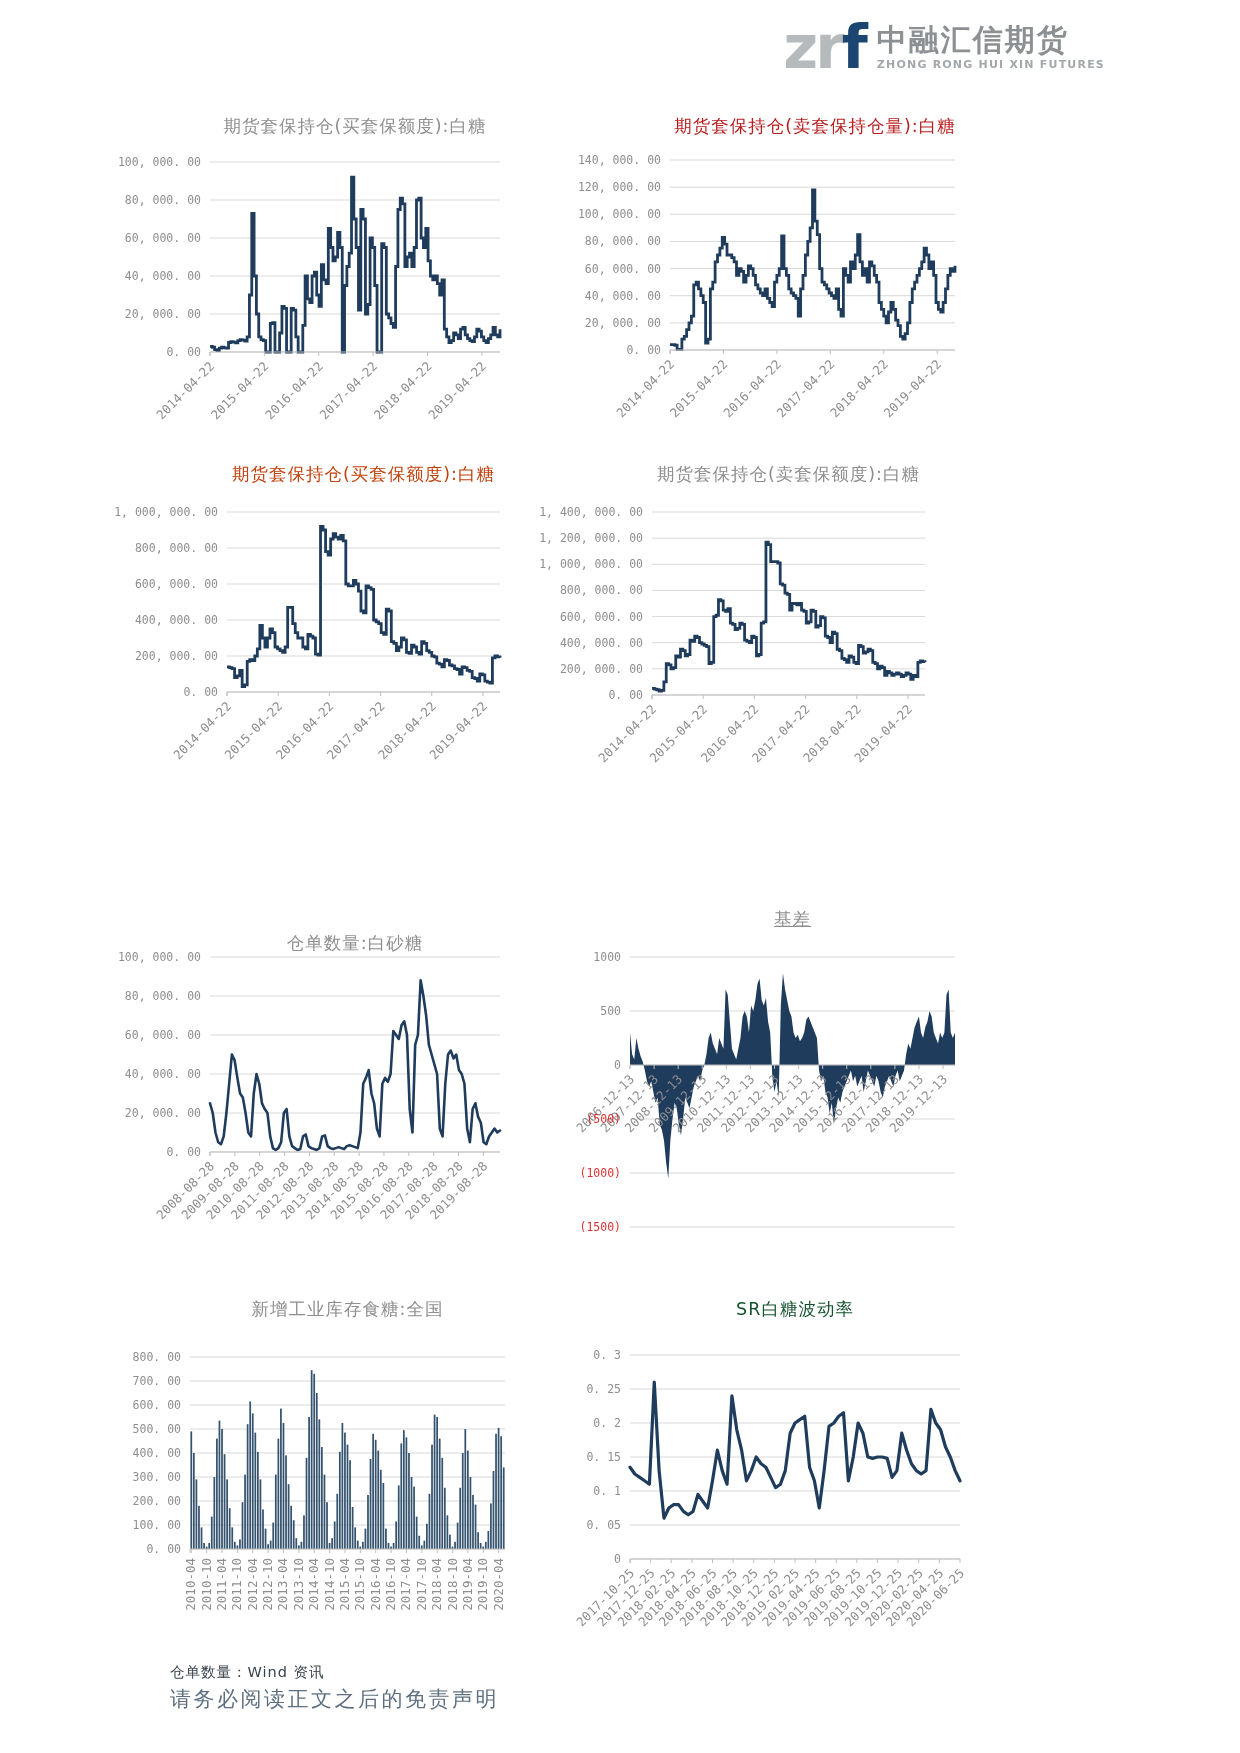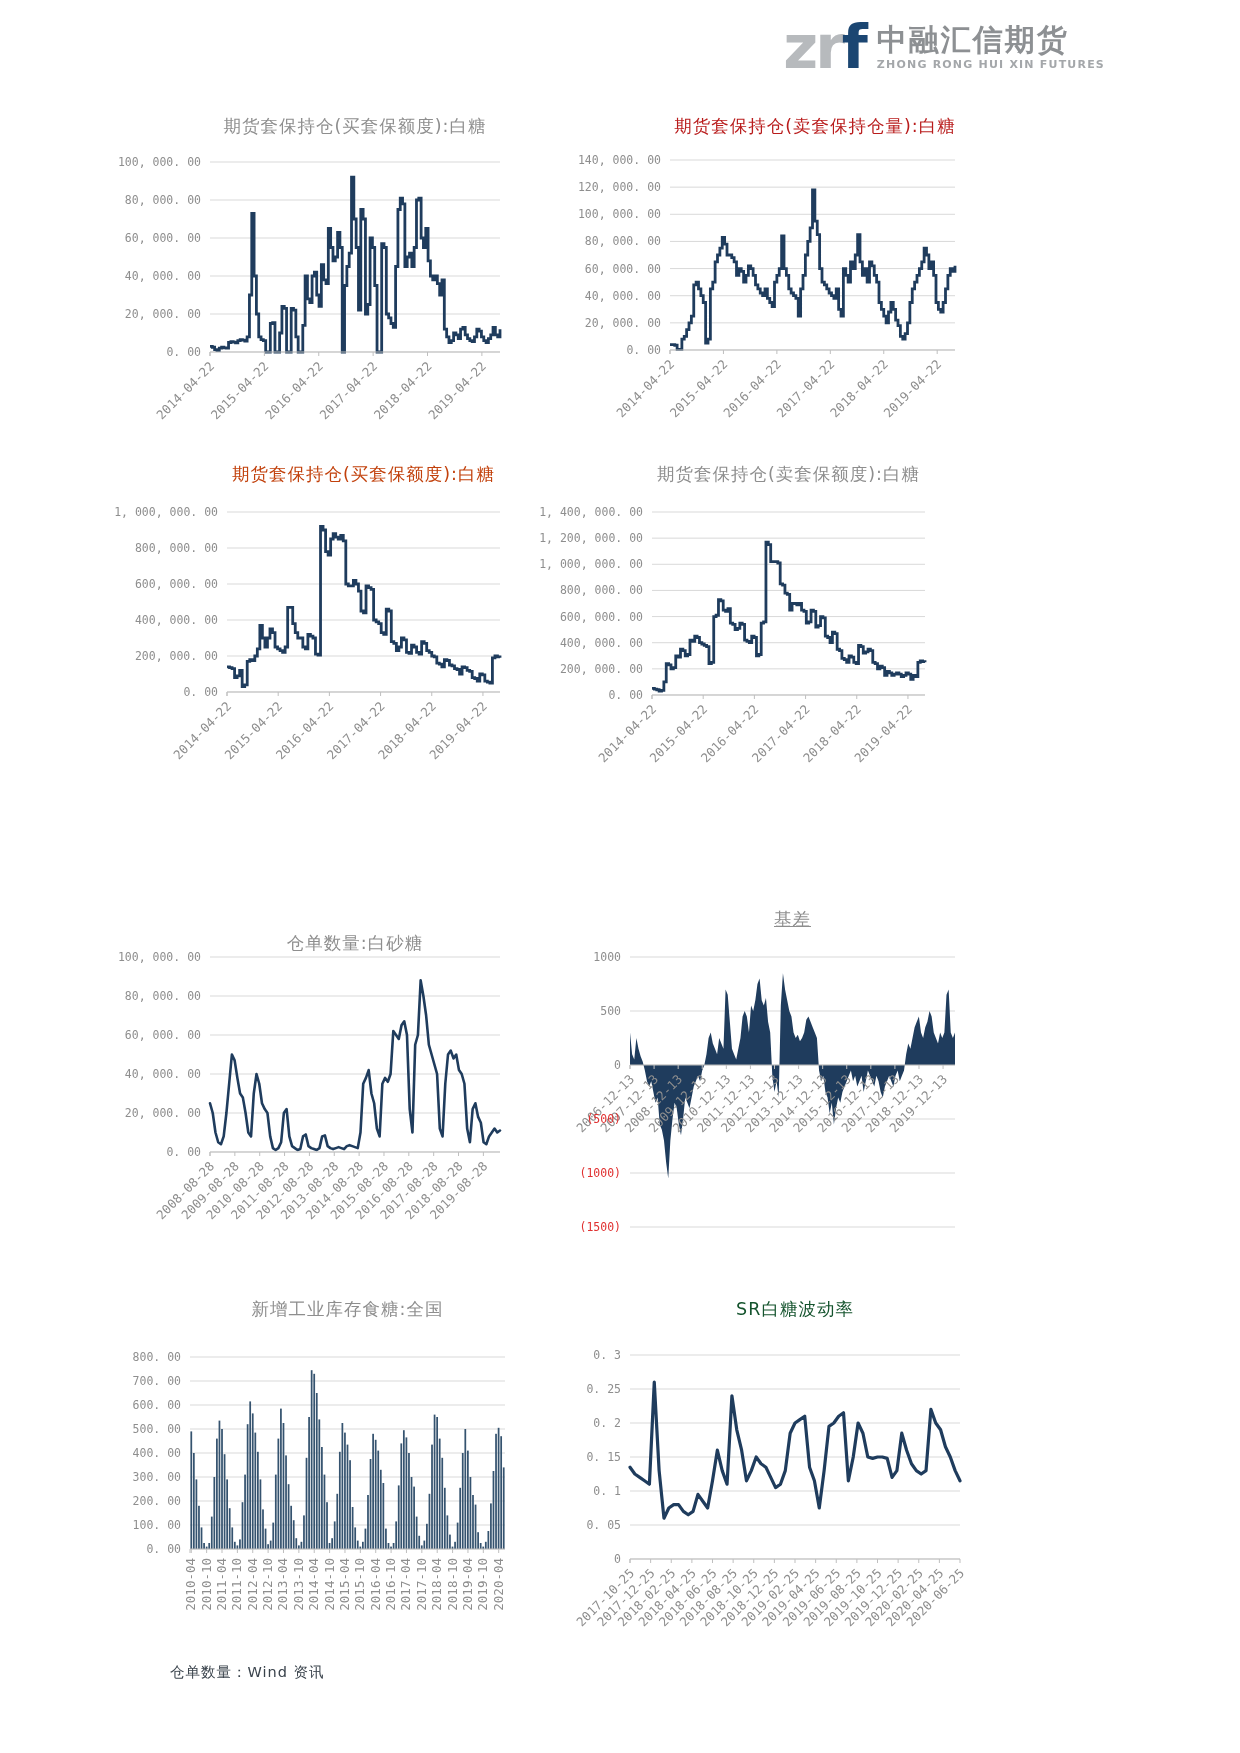--- a/index.html
+++ b/index.html
@@ -512,14 +512,15 @@
         <text x="81" y="234" text-anchor="end" font-size="11.5" fill="#8e8e8e">0. 05</text>
         <text x="81" y="200" text-anchor="end" font-size="11.5" fill="#8e8e8e">0. 1</text>
         <text x="81" y="166" text-anchor="end" font-size="11.5" fill="#8e8e8e">0. 15</text>
         <text x="81" y="131.99999999999997" text-anchor="end" font-size="11.5" fill="#8e8e8e">0. 2</text>
         <text x="81" y="98" text-anchor="end" font-size="11.5" fill="#8e8e8e">0. 25</text>
         <text x="81" y="64" text-anchor="end" font-size="11.5" fill="#8e8e8e">0. 3</text>
       </svg>
   </section>
 
   <div class="footer-src">仓单数量：Wind 资讯</div>
+  <div class="footer-disc">请务必阅读正文之后的免责声明</div>
 
 </div>
 
 </body></html>

